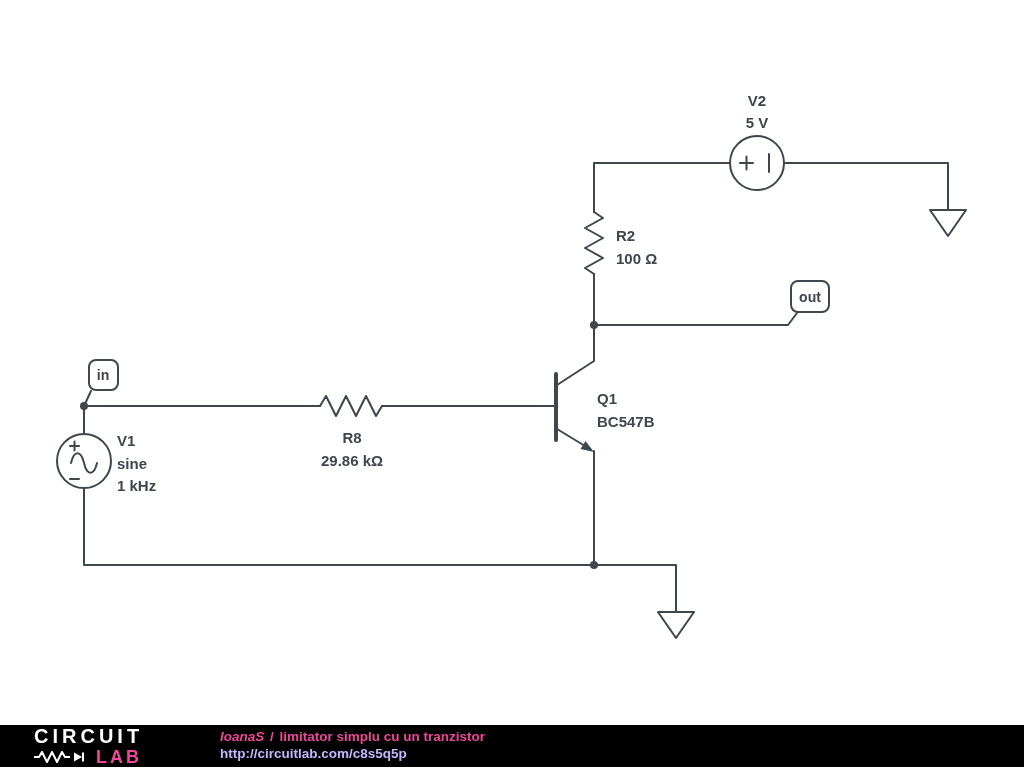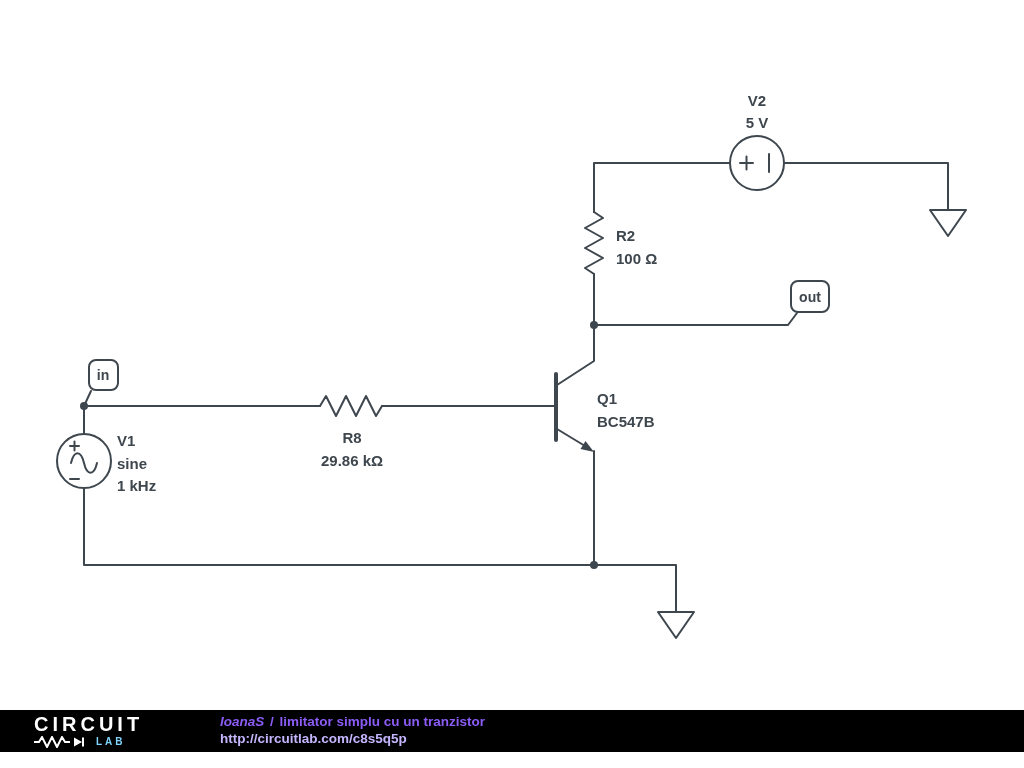--- a/index.html
+++ b/index.html
@@ -13,30 +13,30 @@
   .schematic-wrap { position: absolute; top: 0; left: 0; width: 976px; height: 726px; }
   svg.schematic { display: block; }
   svg .wire { stroke: #3e464e; stroke-width: 2; fill: none; stroke-linecap: round; stroke-linejoin: round; }
   svg .thick { stroke-width: 4; }
   svg .sym-fill { fill: #3e464e; stroke: none; }
   svg .comp-body { fill: #ffffff; stroke: #3e464e; stroke-width: 2; }
   svg text { font-family: "Liberation Sans", sans-serif; font-weight: bold; fill: #3e464e; font-size: 15px; }
   svg text.flag-label { font-size: 14px; }
 
   .footer {
-    position: absolute; left: 0; bottom: 16px; width: 1024px; height: 42px;
+    position: absolute; left: 0; bottom: 1px; width: 1024px; height: 42px;
     background: #000000; color: #ffffff;
     display: flex; align-items: center;
   }
   .logo { margin-left: 34px; width: 150px; line-height: 1; }
   .logo-top { font-size: 20px; font-weight: bold; letter-spacing: 4px; color: #ffffff; }
   .logo-bottom { display: flex; align-items: center; margin-top: 2px; }
-  .logo-bottom .lab-text { font-size: 10px; font-weight: bold; letter-spacing: 3px; color: #7dd3fc; margin-left: 4px; }
+  .logo-bottom .lab-text { font-size: 18px; font-weight: bold; letter-spacing: 3px; color: #ec4899; margin-left: 4px; }
   .footer-text { margin-left: 36px; line-height: 1.25; }
-  .footer-line1 { font-size: 13.5px; color: #8b5cf6; }
+  .footer-line1 { font-size: 13.5px; color: #ec4899; }
   .footer-line1 .author { font-style: italic; font-weight: bold; }
   .footer-line1 .divider { font-weight: bold; padding: 0 2px; }
   .footer-line1 .title { font-weight: bold; }
   .footer-line2 { font-size: 13.5px; font-weight: bold; color: #c4b5fd; }
 </style>
 </head>
 <body>
 
 <div class="schematic-wrap">
 <svg class="schematic" width="1024" height="726" viewBox="0 0 1024 726" xmlns="http://www.w3.org/2000/svg">

